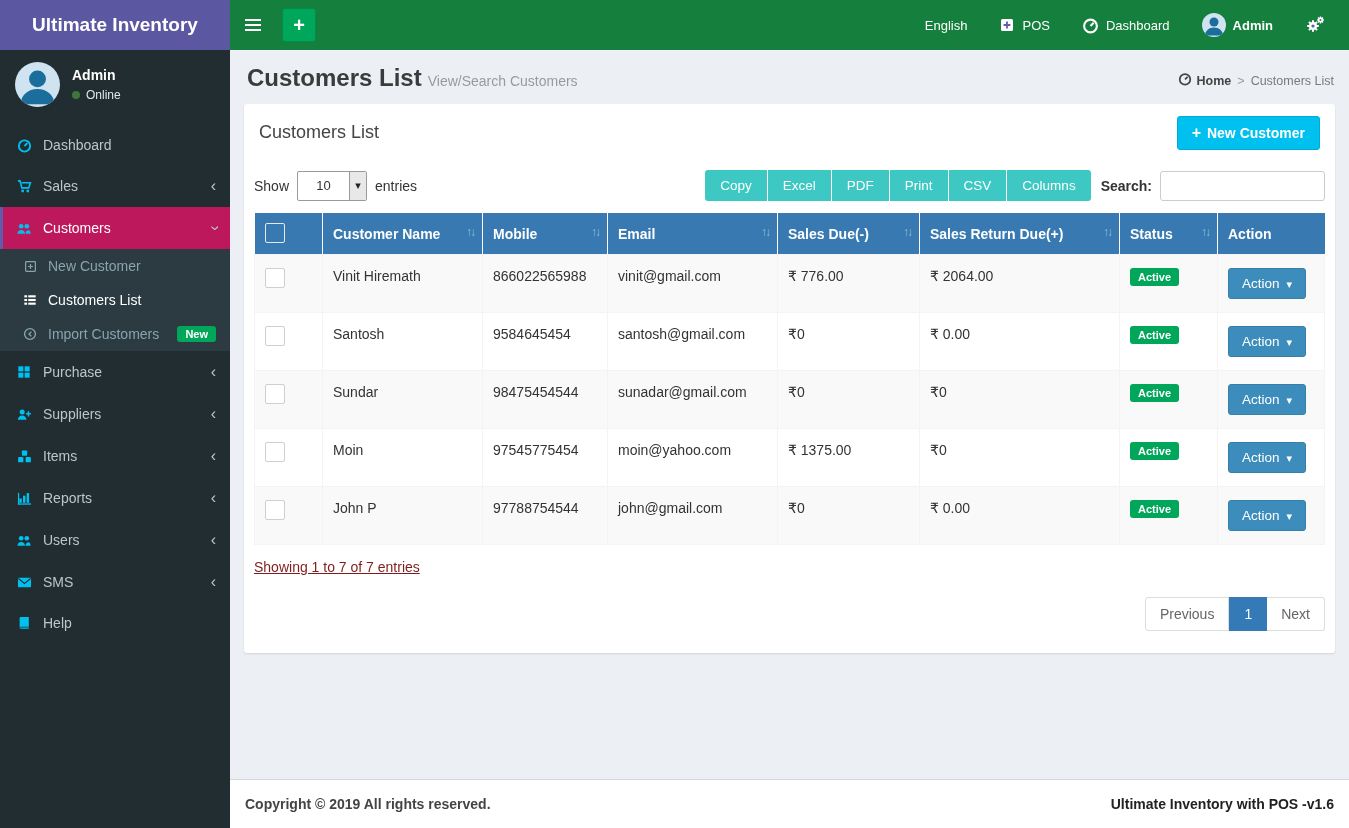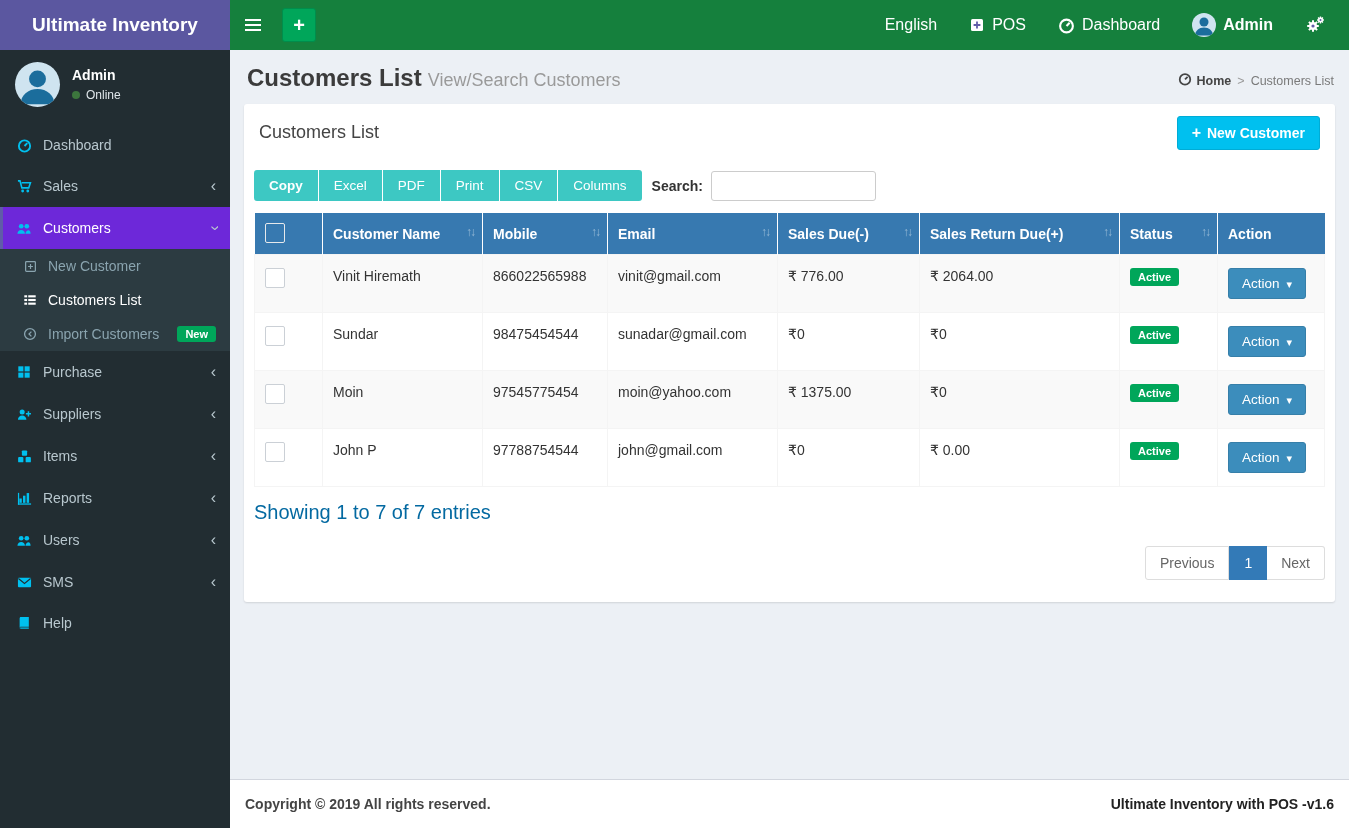--- a/index.html
+++ b/index.html
@@ -10,21 +10,21 @@
   .topbar { position:fixed; top:0; left:0; width:1349px; height:50px; background:#15803d; z-index:30; display:flex; }
   .logo { width:230px; height:50px; background:#5a569e; background:#5b57a0; color:#fff; font-size:19px; font-weight:bold;
     display:flex; align-items:center; justify-content:center; }
   .navbar { flex:1; display:flex; align-items:center; justify-content:space-between; padding:0 8px 0 0; }
   .nav-left { display:flex; align-items:center; }
   .hamburger { width:46px; height:50px; display:flex; flex-direction:column; align-items:center; justify-content:center; gap:3px; cursor:pointer; }
   .hamburger i { display:block; width:16px; height:2px; background:#fff; }
   .quickadd { width:34px; height:34px; margin-left:6px; background:#00a65a; border:1px solid #008d4c; border-radius:3px;
     color:#fff; font-size:20px; font-weight:bold; display:flex; align-items:center; justify-content:center; cursor:pointer; }
   .nav-right { display:flex; align-items:center; color:#fff; }
-  .nav-item { display:flex; align-items:center; gap:7px; padding:0 16px; height:50px; cursor:pointer; font-size:16px; }
+  .nav-item { display:flex; align-items:center; gap:7px; padding:0 16px; height:50px; cursor:pointer; font-size:13px; }
   .nav-item svg { display:block; }
   .mini-avatar { width:24px; height:24px; border-radius:50%; background:#cfe4f0; overflow:hidden; position:relative; }
   .mini-avatar svg, .big-avatar svg { position:absolute; left:0; top:0; }
 
   
   .layout { position:absolute; top:50px; left:0; width:1349px; height:778px; display:flex; }
   .sidebar { width:230px; background:#222d32; flex-shrink:0; overflow:hidden; }
   .content-wrapper { flex:1; background:#ecf0f5; display:flex; flex-direction:column; }
 
   
@@ -33,33 +33,33 @@
   .user-name { color:#fff; font-weight:bold; font-size:14px; margin-bottom:5px; }
   .user-status { color:#dfe6ea; font-size:12px; display:flex; align-items:center; gap:6px; }
   .dot { width:8px; height:8px; border-radius:50%; background:#3c763d; display:inline-block; }
   .menu { list-style:none; margin-top:4px; }
   .sb-item { display:flex; align-items:center; gap:10px; padding:12px 14px 12px 12px; border-left:3px solid transparent;
     color:#b8c7ce; cursor:pointer; position:relative; }
   .sb-item .sb-icon { width:18px; color:#00c0ef; display:flex; justify-content:center; flex-shrink:0; }
   .sb-item .sb-label { flex:1; font-size:14px; }
   .sb-chev::after { content:"\2039"; font-size:16px; color:#b8c7ce; }
   .sb-chev.down { display:inline-block; transform:rotate(-90deg); }
-  .sb-item.active { background:#6d28d9; border-left-color:#605ca8; color:#fff; }
+  .sb-item.active { background:#be185d; border-left-color:#605ca8; color:#fff; }
   .submenu { list-style:none; background:#2c3b41; }
   .sub-item { display:flex; align-items:center; gap:10px; padding:9px 14px 9px 22px; color:#8aa4af; cursor:pointer; }
   .sub-item .sb-icon { width:16px; color:#8aa4af; display:flex; justify-content:center; }
   .sub-item.active { color:#fff; }
   .sub-item.active .sb-icon { color:#fff; }
   .sub-item .sb-label { flex:1; }
   .badge-new { background:#00a65a; color:#fff; font-size:11px; font-weight:bold; border-radius:3px; padding:2px 8px; }
 
   
   .content-header { padding:14px 15px 12px 17px; display:flex; align-items:flex-start; justify-content:space-between; }
   .page-title { font-size:24px; font-weight:normal; color:#3b3b3b; font-weight:bold; }
-  .page-subtitle { font-size:18px; color:#9a9a9a; font-weight:normal; margin-left:6px;margin-top:36px; }
+  .page-subtitle { font-size:14px; color:#9a9a9a; font-weight:normal; margin-left:6px;margin-top:36px; }
   .breadcrumb { display:flex; align-items:center; gap:6px; font-size:12.5px; color:#444; margin-top:8px; }
   .breadcrumb .sep { color:#9a9a9a; }
   .breadcrumb .current { color:#7a7a7a; }
   .bc-home { display:flex; align-items:center; gap:5px; cursor:pointer; }
 
   
   .content { flex:1; padding:0 14px; }
   .box { background:#fff; border-radius:3px; box-shadow:0 1px 2px rgba(0,0,0,.12); }
   .box-header { padding:12px 15px 10px 15px; display:flex; align-items:flex-start; justify-content:space-between; }
   .box-title { font-size:18px; color:#444; padding-top:6px; }
@@ -70,21 +70,21 @@
 
   .table-controls { display:flex; align-items:center; justify-content:space-between; margin:4px 0 12px 0; }
   .length-ctl { display:flex; align-items:center; gap:8px; color:#333; }
   .select { width:70px; height:30px; border:1px solid #9b9b9b; border-radius:2px; background:#fff; display:flex; cursor:pointer; }
   .select .val { flex:1; display:flex; align-items:center; justify-content:center; font-size:13px; }
   .select .dd { width:17px; background:#e8e8e8; border-left:1px solid #9b9b9b; display:flex; align-items:center; justify-content:center; }
   .select .dd::after { content:"\25BE"; font-size:11px; color:#222; }
   .right-ctl { display:flex; align-items:center; }
   .dt-buttons { display:flex; }
   .dt-btn { background:#3dc8c3; color:#fff; border:none; padding:8px 15px; font-size:13.5px; cursor:pointer; border-right:1px solid #fff; }
-  .dt-btn:first-child { border-radius:3px 0 0 3px;font-weight:bold; }
+  .dt-btn:first-child { border-radius:3px 0 0 3px; }
   .dt-btn:last-child { border-right:none; border-radius:0 3px 3px 0; }
   .search-ctl { display:flex; align-items:center; gap:8px; margin-left:10px; font-weight:bold; }
   .search-ctl input { width:165px; height:30px; border:1px solid #ccc; border-radius:3px; padding:0 8px; font-size:13px; outline:none; }
 
   
   table.dt { width:100%; border-collapse:collapse; table-layout:fixed; }
   .dt thead th { background:#3779b0; color:#fff; text-align:left; font-size:14px; padding:11px 10px; position:relative;
     border-right:1px solid rgba(255,255,255,.35); cursor:pointer; }
   .dt thead th:last-child { border-right:none; }
   .dt thead th .sorticon { position:absolute; right:8px; top:12px; font-size:12px; color:rgba(255,255,255,.45); letter-spacing:-2px; }
@@ -94,21 +94,21 @@
   .dt tbody td { padding:13px 10px; border:1px solid #f4f4f4; font-size:14px; color:#333; vertical-align:top; }
   .dt tbody tr:nth-child(odd) { background:#f9f9f9; }
   .checkbox { width:20px; height:20px; border:1px solid #cbd0d6; background:#fff; border-radius:2px; cursor:pointer; }
   th .checkbox { border-color:#e6e9ec; background:transparent; margin-top:-1px; }
   .status-badge { display:inline-block; background:#00a65a; color:#fff; font-size:11px; font-weight:bold; padding:3px 8px; border-radius:3px; }
   .action-btn { background:#3c8dbc; border:1px solid #367fa9; color:#fff; font-size:13.5px; padding:7px 13px; border-radius:3px;
     cursor:pointer; display:inline-flex; align-items:center; gap:7px; }
   .action-btn .caret::after { content:"\25BE"; font-size:11px; }
   td.action-cell { padding-top:9px; padding-bottom:9px; }
 
-  .table-info { margin-top:14px; font-size:20px; color:#0369a1; }
+  .table-info { margin-top:14px; font-size:14px; color:#7f1d1d;text-decoration:underline; }
   .paging { display:flex; justify-content:flex-end; margin:22px 0 6px 0; }
   .page-btn { border:1px solid #ddd; background:#fff; color:#666; padding:8px 14px; font-size:14px; cursor:pointer; }
   .page-btn.prev { border-radius:3px 0 0 3px; }
   .page-btn.next { border-radius:0 3px 3px 0; border-left:none; }
   .page-btn.active { background:#337ab7; border-color:#337ab7; color:#fff; }
 
   
   .main-footer { background:#fff; border-top:1px solid #d2d6de; padding:16px 15px; display:flex; justify-content:space-between; }
   .main-footer .left { font-weight:bold; color:#444; }
   .main-footer .right { font-weight:bold; color:#222; }
@@ -370,20 +370,28 @@
       <div class="box">
         <div class="box-header">
           <div class="box-title">Customers List</div>
           <button class="btn-new">
             <span class="plus">+</span>
             <span>New Customer</span>
           </button>
         </div>
         <div class="box-body">
           <div class="table-controls">
+            <div class="length-ctl">
+              <span>Show</span>
+              <div class="select">
+                <span class="val">10</span>
+                <span class="dd"></span>
+              </div>
+              <span>entries</span>
+            </div>
             <div class="right-ctl">
               <div class="dt-buttons">
                 <button class="dt-btn">Copy</button>
                 <button class="dt-btn">Excel</button>
                 <button class="dt-btn">PDF</button>
                 <button class="dt-btn">Print</button>
                 <button class="dt-btn">CSV</button>
                 <button class="dt-btn">Columns</button>
               </div>
               <div class="search-ctl">
@@ -411,20 +419,35 @@
             <tbody>
               <tr>
                 <td>
                     <div class="checkbox"></div>
                   </td>
                 <td>Vinit Hiremath</td>
                 <td>866022565988</td>
                 <td>vinit@gmail.com</td>
                 <td>₹ 776.00</td>
                 <td>₹ 2064.00</td>
+                <td><span class="status-badge">Active</span></td>
+                <td class="action-cell"><button class="action-btn">
+                      <span>Action</span>
+                      <span class="caret"></span>
+                    </button></td>
+              </tr>
+              <tr>
+                <td>
+                    <div class="checkbox"></div>
+                  </td>
+                <td>Santosh</td>
+                <td>9584645454</td>
+                <td>santosh@gmail.com</td>
+                <td>₹0</td>
+                <td>₹ 0.00</td>
                 <td><span class="status-badge">Active</span></td>
                 <td class="action-cell"><button class="action-btn">
                       <span>Action</span>
                       <span class="caret"></span>
                     </button></td>
               </tr>
               <tr>
                 <td>
                     <div class="checkbox"></div>
                   </td>

